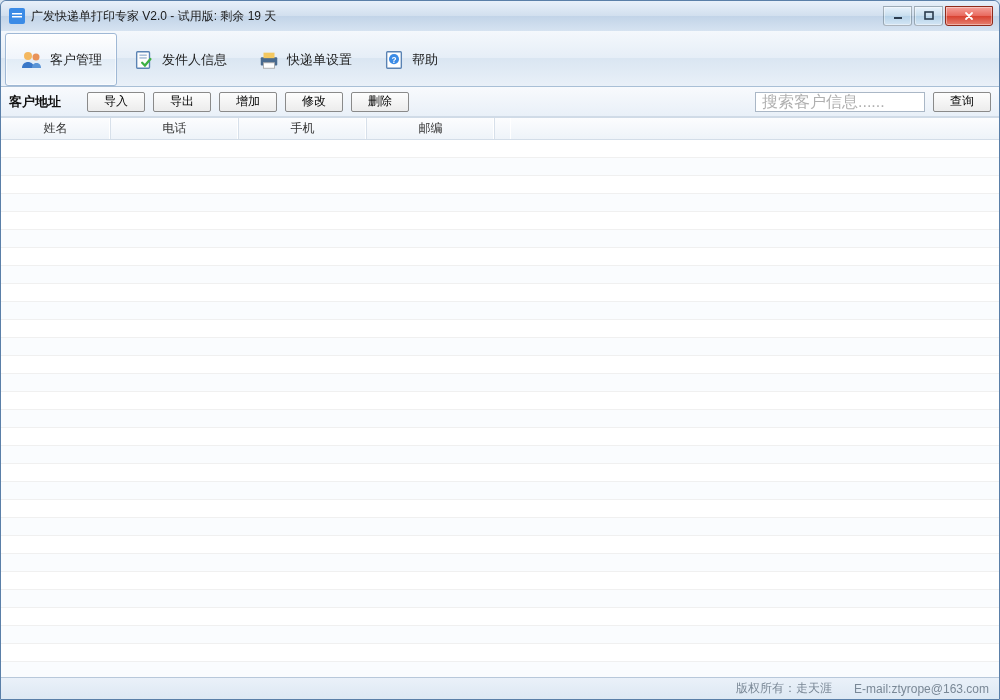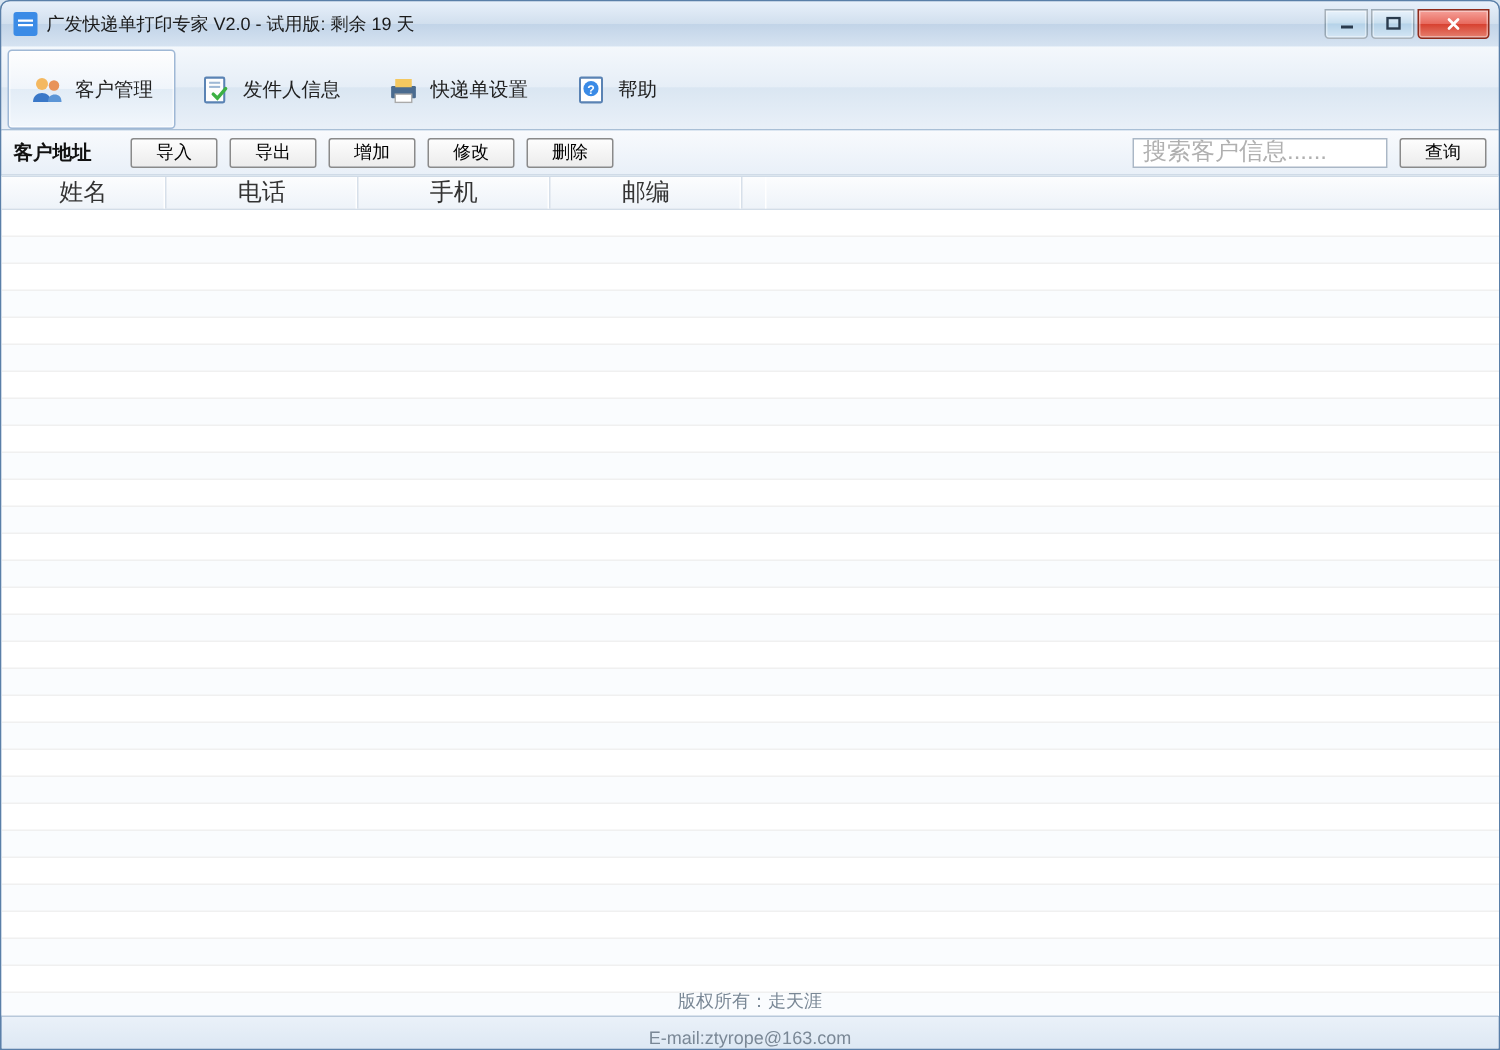--- a/index.html
+++ b/index.html
@@ -122,21 +122,21 @@
       overflow: hidden;
       display: flex;
       flex-direction: column;
       border-top: 1px solid #d0dbe7;
     }
     .thead {
       display: flex;
       height: 22px;
       background: linear-gradient(to bottom,#fcfdfe,#eef3f9);
       border-bottom: 1px solid #d3dde8;
-      font-size: 16px;
+      font-size: 12px;
       color: #333;
     }
     .th {
       border-right: 1px solid #d7e0ea;
       display: flex; align-items: center; justify-content: center;
       box-shadow: inset -1px 0 0 #fff;
     }
     .th.name { width: 110px; }
     .th.tel  { width: 128px; }
     .th.mob  { width: 128px; }
@@ -158,24 +158,23 @@
     .tbody::-webkit-scrollbar-thumb { background:#cdd8e5; border:1px solid #aab7c6; border-radius:2px; }
 
     .statusbar {
       height: 22px;
       background: linear-gradient(to bottom,#eaf1f9,#dde8f3);
       border-top: 1px solid #b8c8da;
       display: flex;
       align-items: center;
       justify-content: flex-end;
       padding: 0 10px;
-      gap: 9px;
+      gap: 22px;
       font-size: 12px;
       color: #7a8896;
-      flex-direction: column;
     }
   </style>
 </head>
 <body>
 
 <div class="window">
 
   <div class="titlebar">
     <span class="titlebar-icon">
       <svg viewBox="0 0 12 10">

